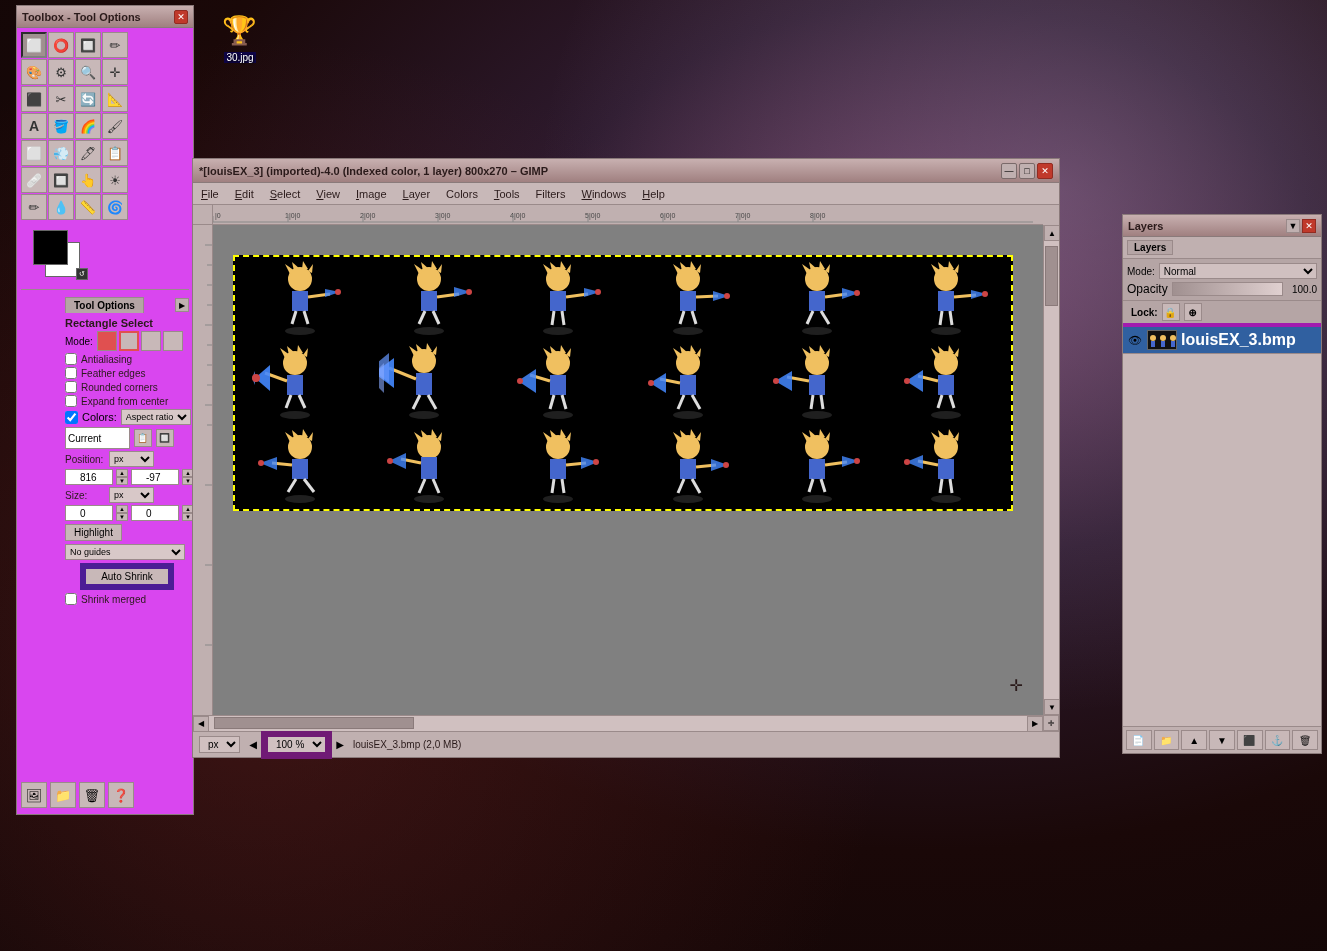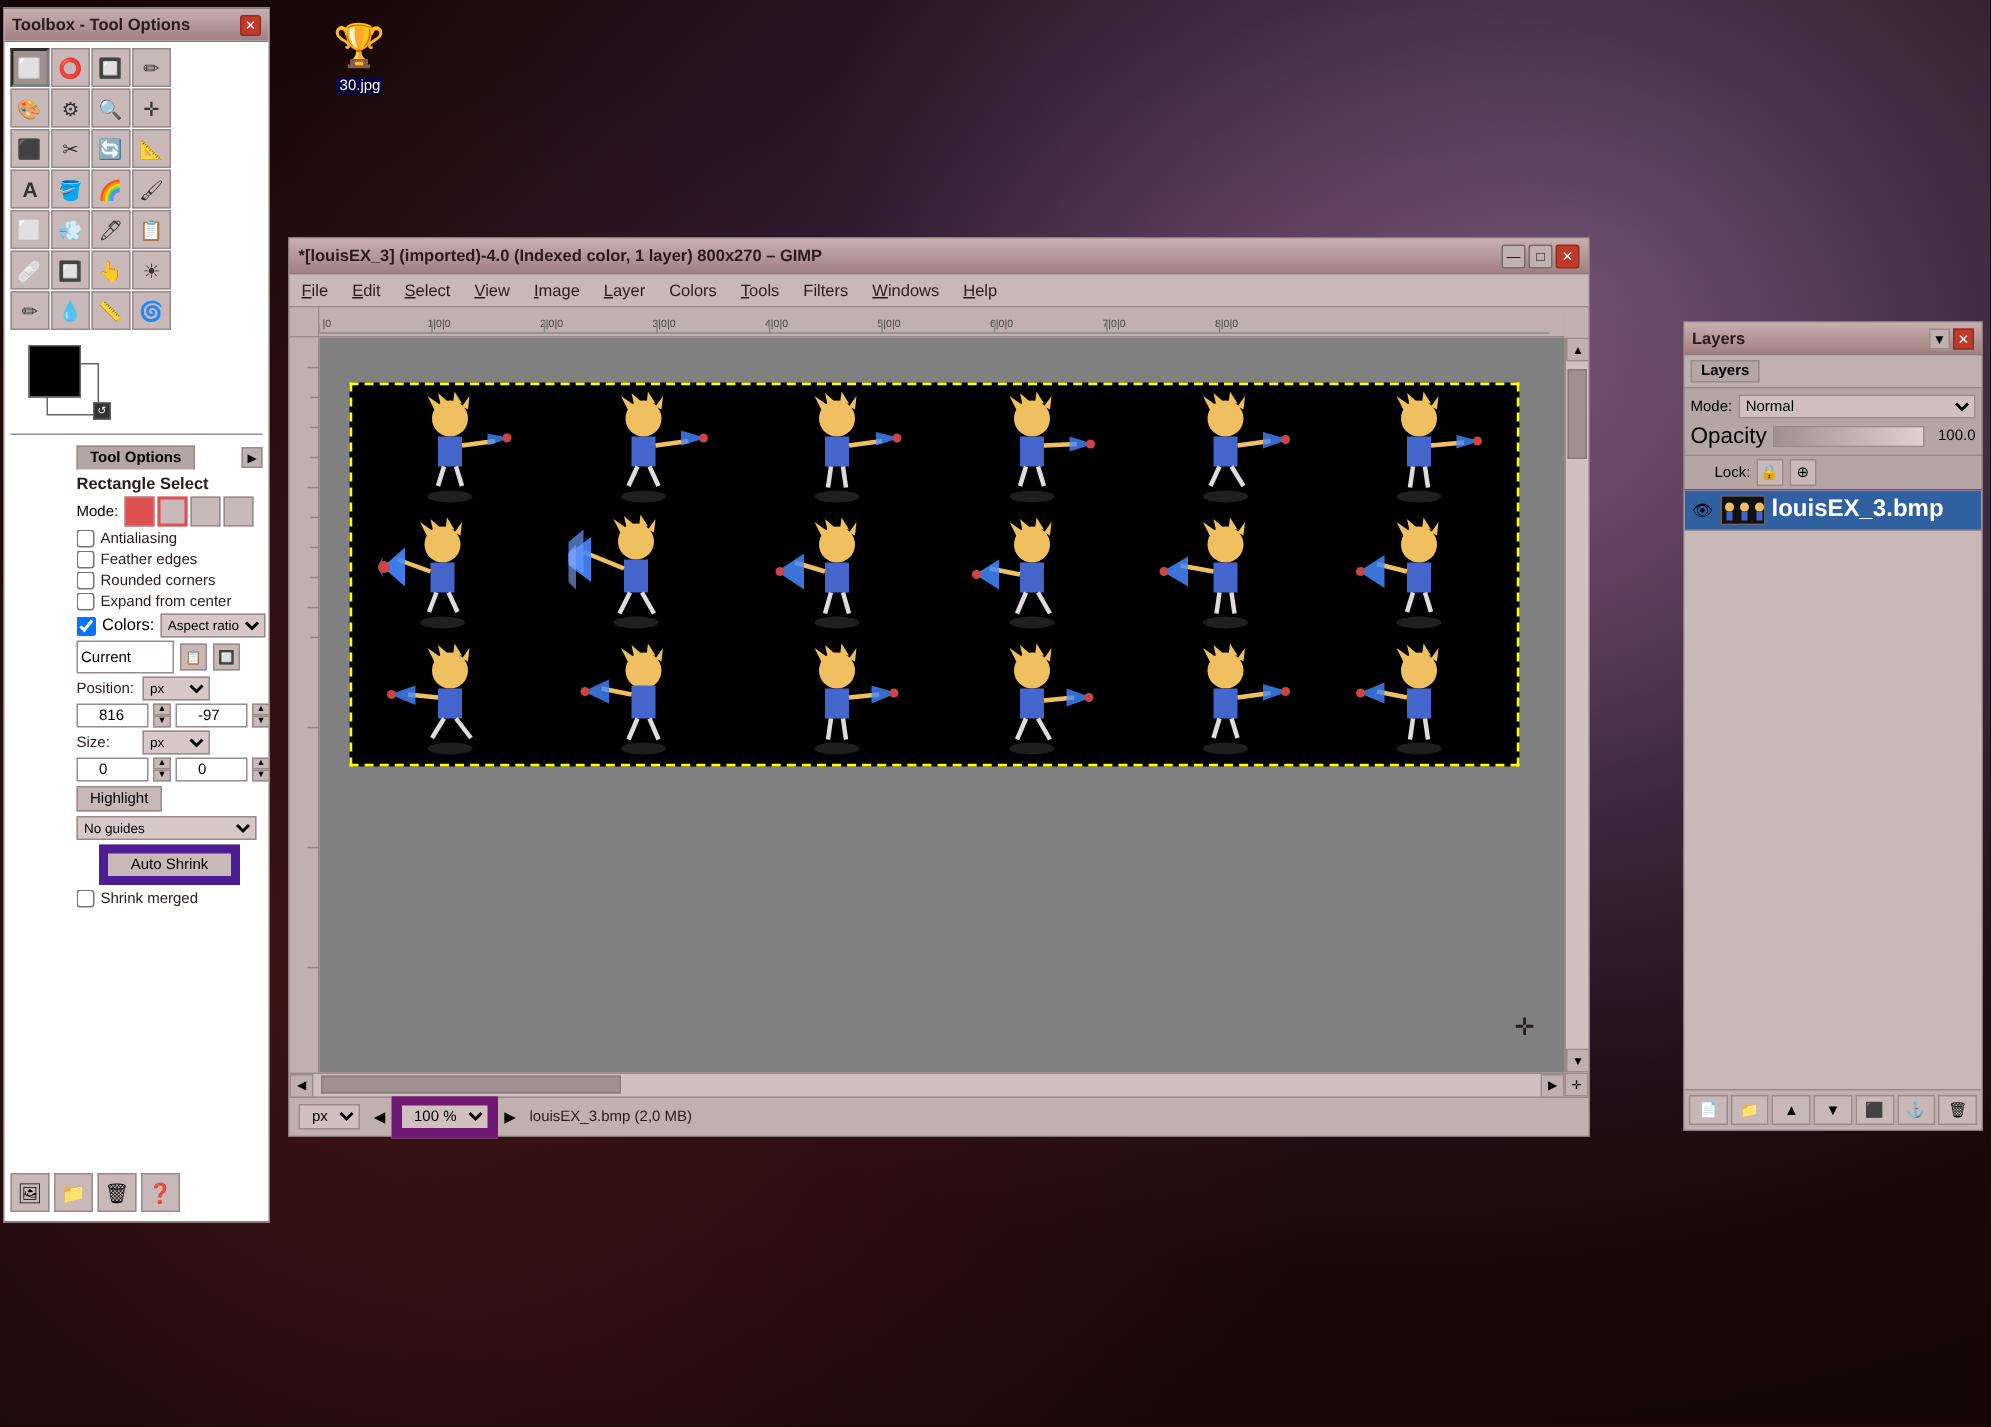--- a/index.html
+++ b/index.html
@@ -24,25 +24,25 @@
       position: absolute;
       inset: 0;
       background: 
         radial-gradient(circle at 80% 20%, rgba(180,160,200,0.3) 0%, transparent 40%),
         radial-gradient(circle at 20% 70%, rgba(120,40,40,0.4) 0%, transparent 50%);
     }
 
     
     .toolbox {
       position: absolute;
-      left: 2px;
+      left: 16px;
       top: 5px;
       width: 178px;
       height: 810px;
-      background: #ffffff;
+      background: #d946ef;
       border: 1px solid #8a7a7a;
       display: flex;
       flex-direction: column;
     }
     .toolbox-titlebar {
       background: linear-gradient(to bottom, #c8b0b0, #a08080);
       padding: 3px 5px;
       display: flex;
       align-items: center;
       justify-content: space-between;
@@ -551,40 +551,41 @@
       font-size: 10px;
       background: #d0c0c0;
       border: 1px solid #9a8a8a;
     }
     .layers-opacity-row {
       display: flex;
       align-items: center;
       gap: 4px;
     }
     .layers-opacity-label {
-      font-size: 15px;
+      font-size: 12px;
     }
     .layers-opacity-slider {
       flex: 1;
       height: 14px;
       position: relative;
       background: linear-gradient(to right, #a09090, #e0d0d0);
       border: 1px solid #9a8a8a;
     }
     .layers-opacity-value {
       font-size: 10px;
       min-width: 30px;
       text-align: right;
     }
     .layers-lock-row {
       display: flex;
       align-items: center;
       gap: 4px;
-      padding: 2px 20px;
-      border-bottom: 1px solid #a21caf;
+      padding: 2px 8px;
+      border-bottom: 4px solid #a21caf;
+      font-weight: bold;
     }
     .layers-lock-label { font-size: 10px; }
     .lock-icon-btn {
       width: 18px;
       height: 18px;
       background: #c8b8b8;
       border: 1px solid #9a8a8a;
       display: flex;
       align-items: center;
       justify-content: center;

